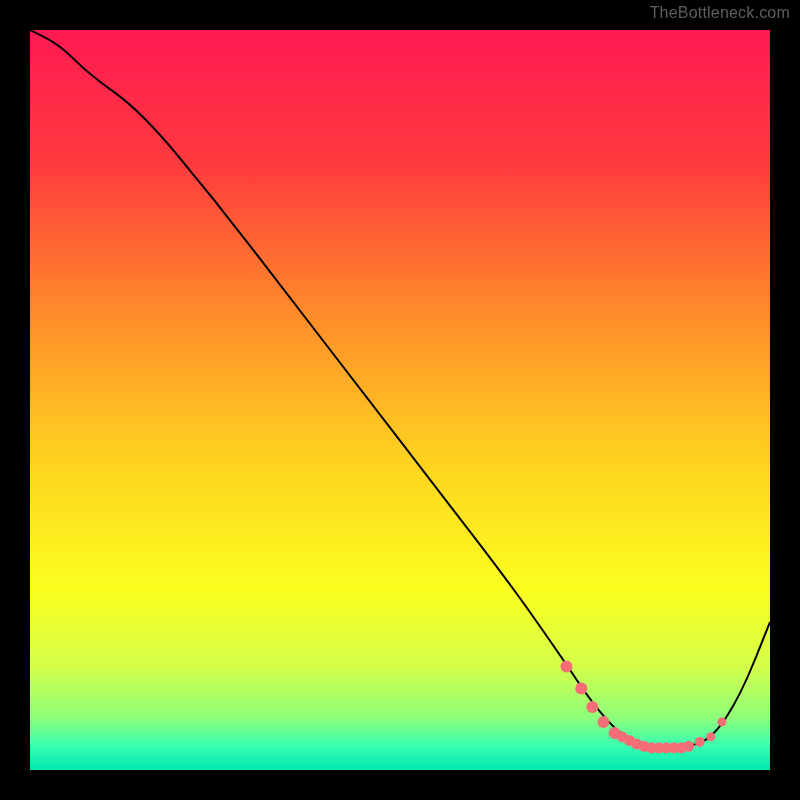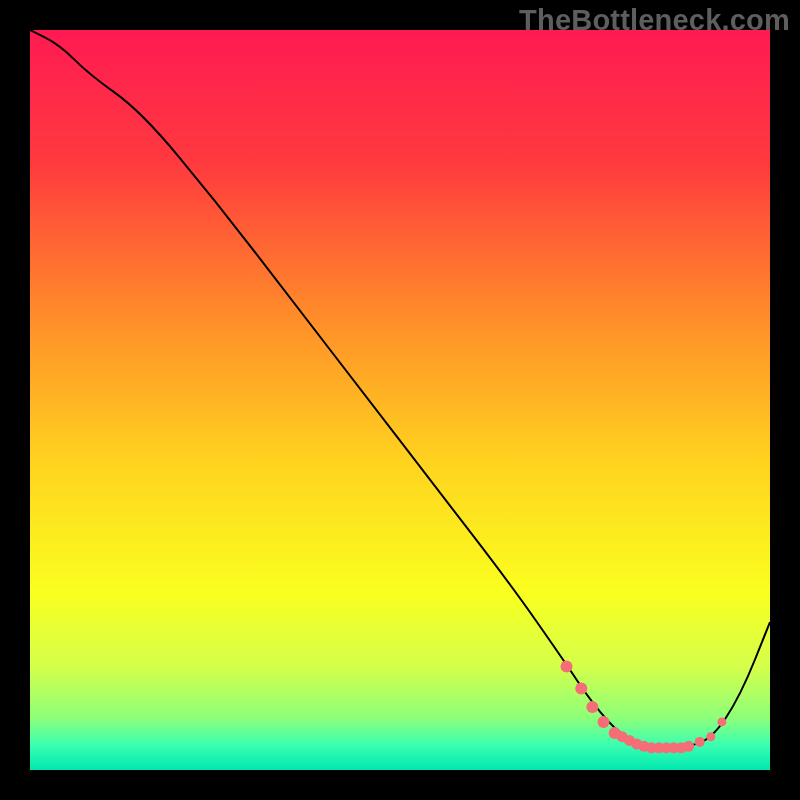--- a/index.html
+++ b/index.html
@@ -8,22 +8,22 @@
     position: relative;
     width: 800px;
     height: 800px;
     background: #000;
   }
   .watermark {
     position: absolute;
     top: 4px;
     right: 10px;
     font-family: Arial, Helvetica, sans-serif;
-    font-size: 29px;
-    font-weight: 700;
+    font-size: 16px;
+    font-weight: 400;
     color: #5e5e5e;
     letter-spacing: 0.2px;
   }
   .plot {
     position: absolute;
     left: 30px;
     top: 30px;
     width: 740px;
     height: 740px;
   }

